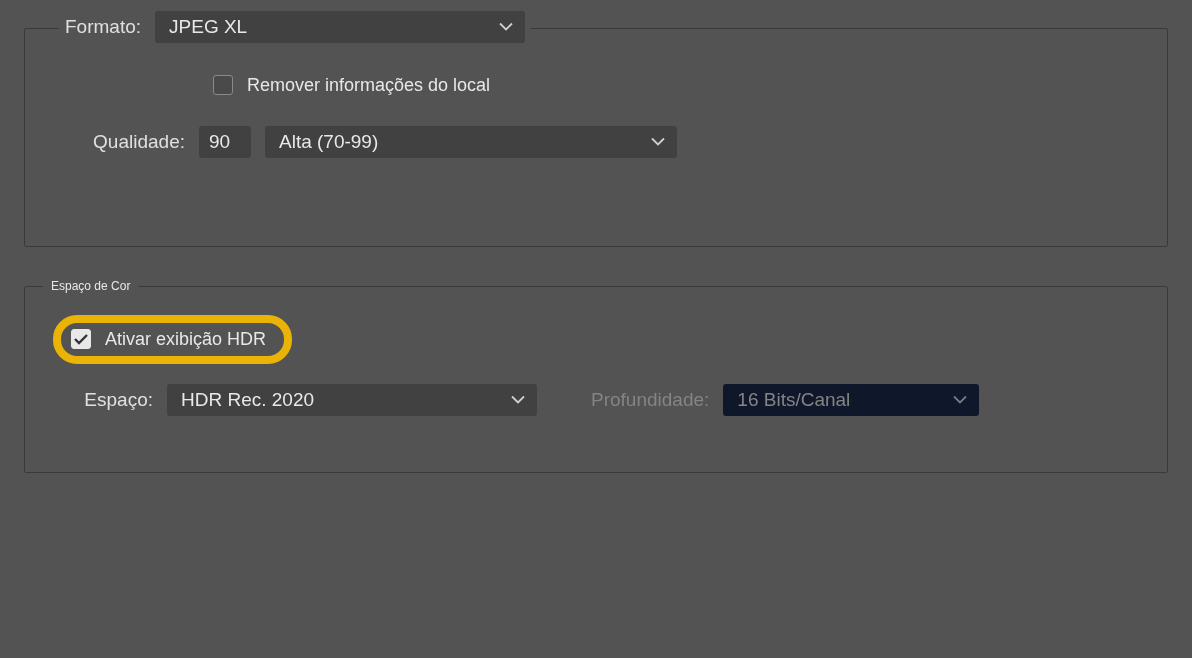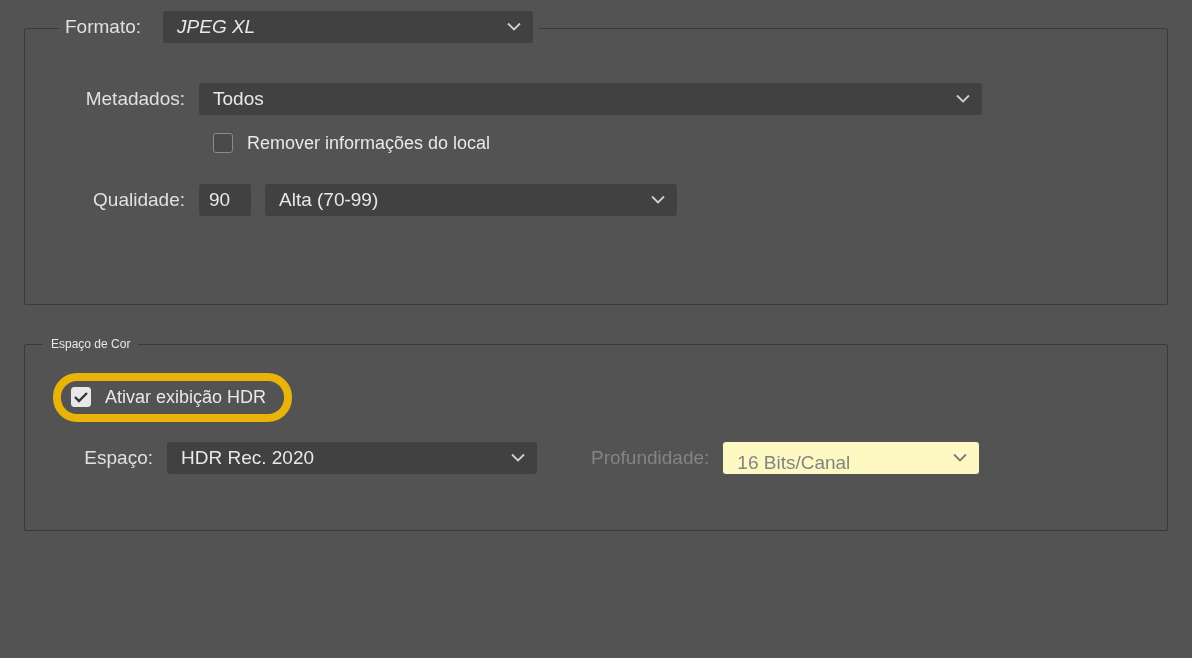--- a/index.html
+++ b/index.html
@@ -57,24 +57,23 @@
     height: 32px;
     display: flex;
     align-items: center;
     padding: 0 36px 0 14px;
     color: #e8e8e8;
     font-size: 19px;
     cursor: pointer;
   }
   
   .select.disabled {
-    background: #fef9c3;
+    background: #0f172a;
     color: #848484;
     cursor: default;
-    align-items: flex-end;
   }
   
   .select .chevron {
     position: absolute;
     right: 12px;
     top: 50%;
     transform: translateY(-50%);
     pointer-events: none;
   }
   
@@ -130,21 +129,20 @@
   }
   
   .format-legend-row {
     position: absolute;
     top: -18px;
     left: 34px;
     display: flex;
     align-items: center;
     background: #535353;
     padding: 0 6px;
-    gap: 8px;
   }
   
   .format-inner {
     padding: 28px 28px 72px 28px;
   }
   
   
   .color-fieldset {
     margin-top: 32px;
   }
@@ -166,43 +164,32 @@
     padding: 18px 28px 40px 28px;
   }
   
 </style>
 </head>
 <body>
 
 <fieldset class="format-fieldset">
   <div class="format-legend-row">
     <span class="label" style="margin-right:14px;">Formato:</span>
-    <div class="select" style="width:370px;font-style:italic;">
+    <div class="select" style="width:370px;">
       <span>JPEG XL</span>
       <span class="chevron">
         <svg width="14" height="9" viewBox="0 0 14 9">
             <path d="M1 1 L7 7 L13 1" stroke="#cfcfcf" stroke-width="1.8" fill="none"></path>
           </svg>
       </span>
     </div>
   </div>
 
   <div class="format-inner">
 
-    <div class="row" style="margin-top:26px;">
-      <span class="label" style="width:132px;">Metadados:</span>
-      <div class="select" style="width:783px;">
-        <span>Todos</span>
-        <span class="chevron">
-          <svg width="14" height="9" viewBox="0 0 14 9">
-              <path d="M1 1 L7 7 L13 1" stroke="#cfcfcf" stroke-width="1.8" fill="none"></path>
-            </svg>
-        </span>
-      </div>
-    </div>
 
     <div class="row" style="margin-left:160px; margin-top:18px;">
       <div class="checkbox-wrap">
         <span class="checkbox">
           
         </span>
         <span>Remover informações do local</span>
       </div>
     </div>
 

